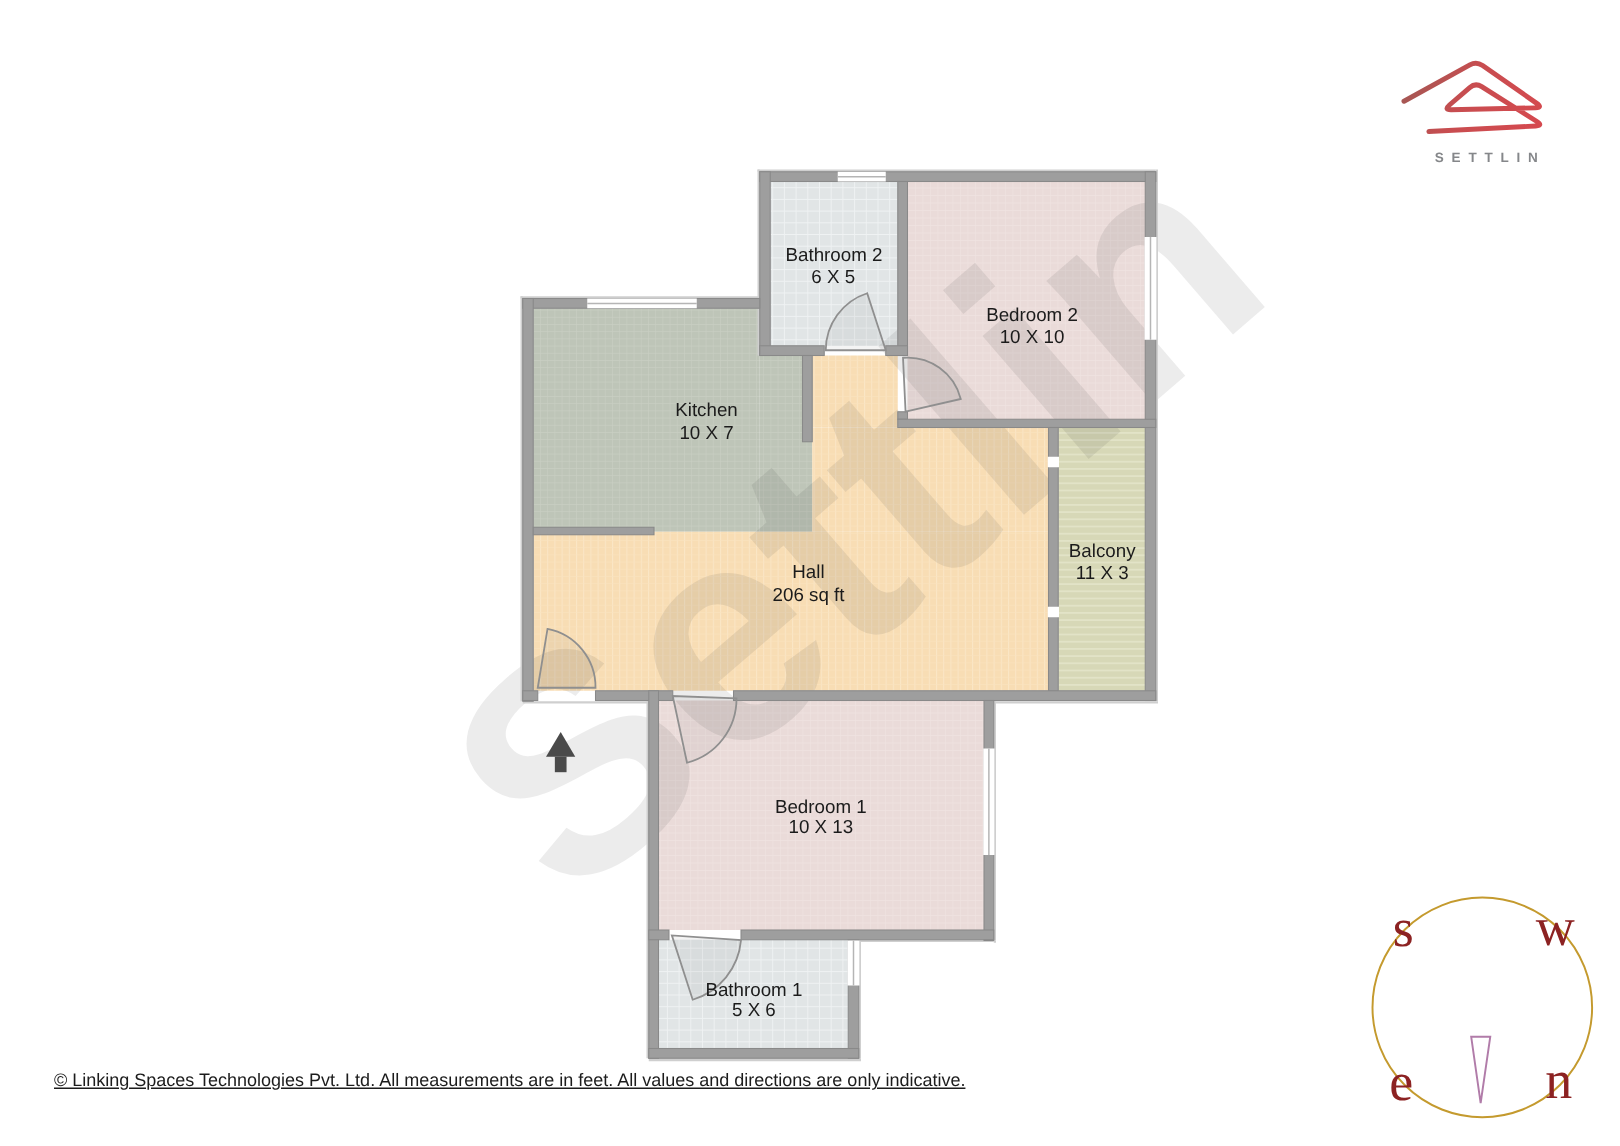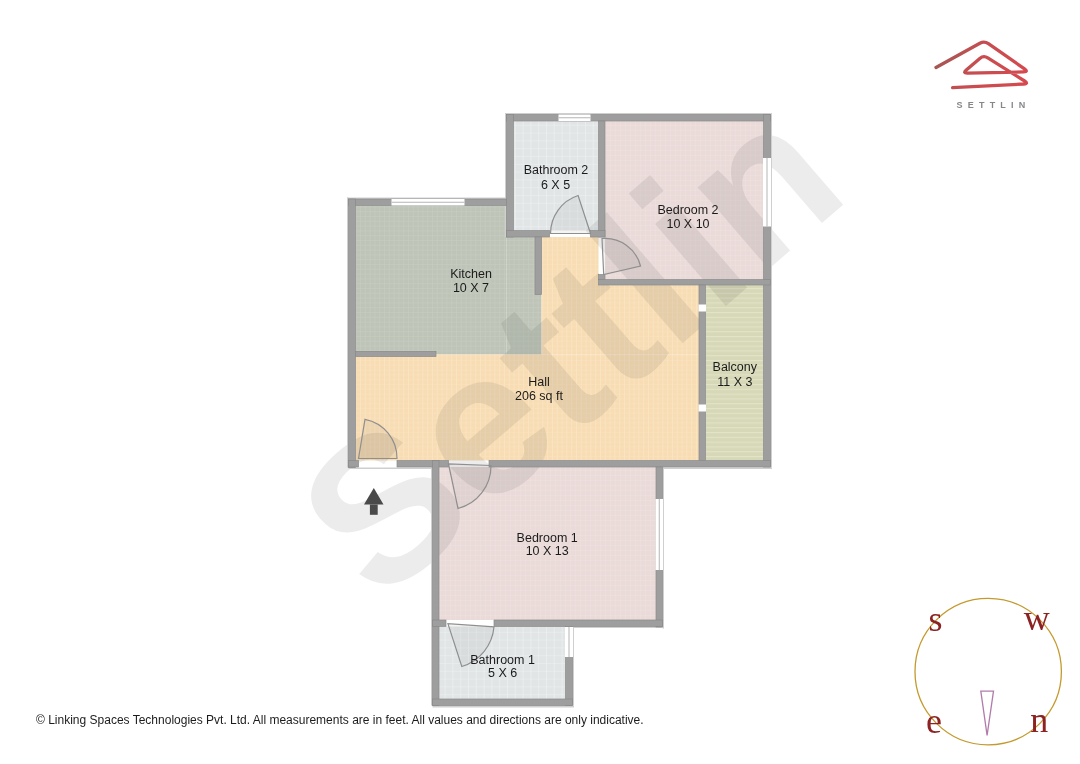--- a/index.html
+++ b/index.html
@@ -146,13 +146,13 @@
 <path d="M987.1,735.4 L980.8,691.2 L993.5,691.2 Z" fill="#ffffff" stroke="#b17ca9" stroke-width="1.3"></path>
 <g font-family="Liberation Serif, serif" font-size="36" fill="#8c2222" text-anchor="middle">
   <text x="935.6" y="630.6">s</text>
   <text x="1036.8" y="630.1">w</text>
   <text x="934.1" y="733.1">e</text>
   <text x="1039.2" y="732.1">n</text>
 </g>
 </svg>
 
 <div class="abs" style="left:943px;top:100px;width:101px;text-align:center;font-size:9px;font-weight:bold;letter-spacing:5.2px;color:#85878a;">SETTLIN</div>
-<div class="abs" style="left:36px;top:713.3px;font-size:12px;color:#1c1c1c;">© Linking Spaces Technologies Pvt. Ltd. All measurements are in feet. All values and directions are only indicative.</div>
+<div class="abs" style="left:36px;top:713.3px;font-size:12px;color:#1c1c1c;text-decoration:underline;">© Linking Spaces Technologies Pvt. Ltd. All measurements are in feet. All values and directions are only indicative.</div>
 
 </body></html>

